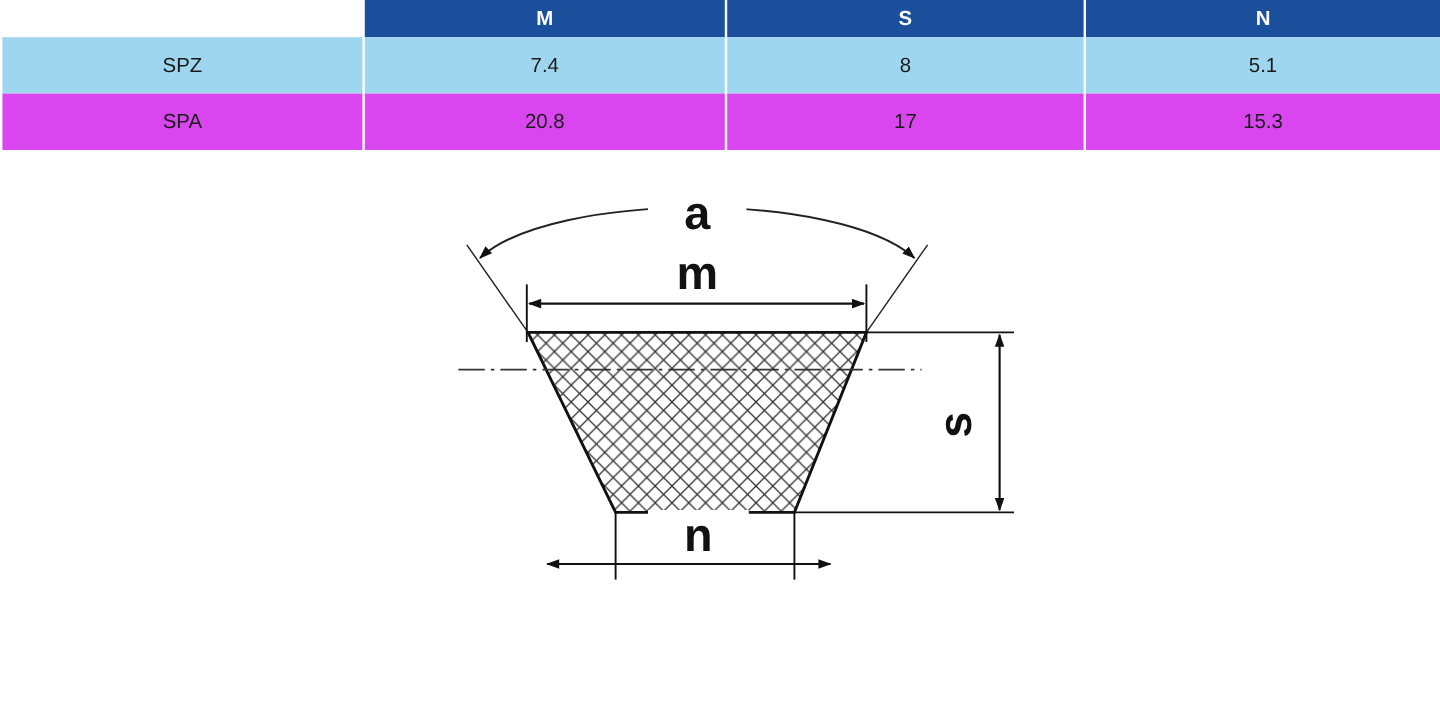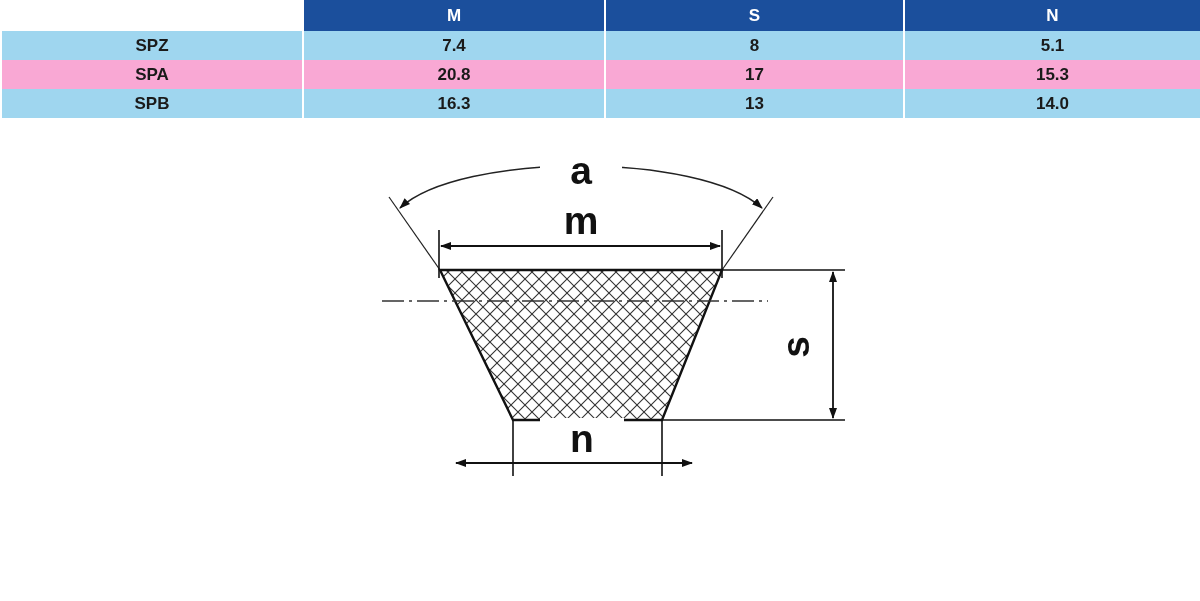--- a/index.html
+++ b/index.html
@@ -21,45 +21,45 @@
     width: 1200px;
     padding: 0;
   }
   table.spec-table {
     border-collapse: collapse;
     width: 1200px;
     table-layout: fixed;
   }
   table.spec-table th,
   table.spec-table td {
-    height: 29px;
+    height: 47px;
     line-height: 29px;
     font-size: 17px;
     text-align: center;
     padding: 0;
     border-left: 2px solid #ffffff;
     border-right: 2px solid #ffffff;
-    font-weight: bold;
+    font-weight: normal;
   }
   table.spec-table thead th {
     background: #1b4f9c;
     color: #ffffff;
     font-weight: bold;
     height: 31px;
     line-height: 31px;
   }
   table.spec-table thead th.blank-head {
     background: #ffffff;
     border-left: none;
   }
   table.spec-table tbody tr.row-odd td {
     background: #9fd6ef;
   }
   table.spec-table tbody tr.row-even td {
-    background: #f9a8d4;
+    background: #d946ef;
     margin-top: 19px;
   }
   table.spec-table col.c-label { width: 302px; }
   table.spec-table col.c-m { width: 302px; }
   table.spec-table col.c-s { width: 299px; }
   table.spec-table col.c-n { width: 297px; }
 
   
   .figure {
     position: relative;
@@ -94,26 +94,20 @@
         <td>SPZ</td>
         <td>7.4</td>
         <td>8</td>
         <td>5.1</td>
       </tr>
       <tr class="row-even">
         <td>SPA</td>
         <td>20.8</td>
         <td>17</td>
         <td>15.3</td>
-      </tr>
-      <tr class="row-odd">
-        <td>SPB</td>
-        <td>16.3</td>
-        <td>13</td>
-        <td>14.0</td>
       </tr>
     </tbody>
   </table>
 </div>
 
 <div class="figure">
   <svg width="1200" height="430" viewBox="0 0 1200 430" xmlns="http://www.w3.org/2000/svg">
     <defs>
       <pattern id="crosshatch" width="14" height="14" patternUnits="userSpaceOnUse">
         <path d="M0,14 L14,0 M-3,3 L3,-3 M11,17 L17,11" stroke="#333333" stroke-width="1.1" fill="none"></path>

